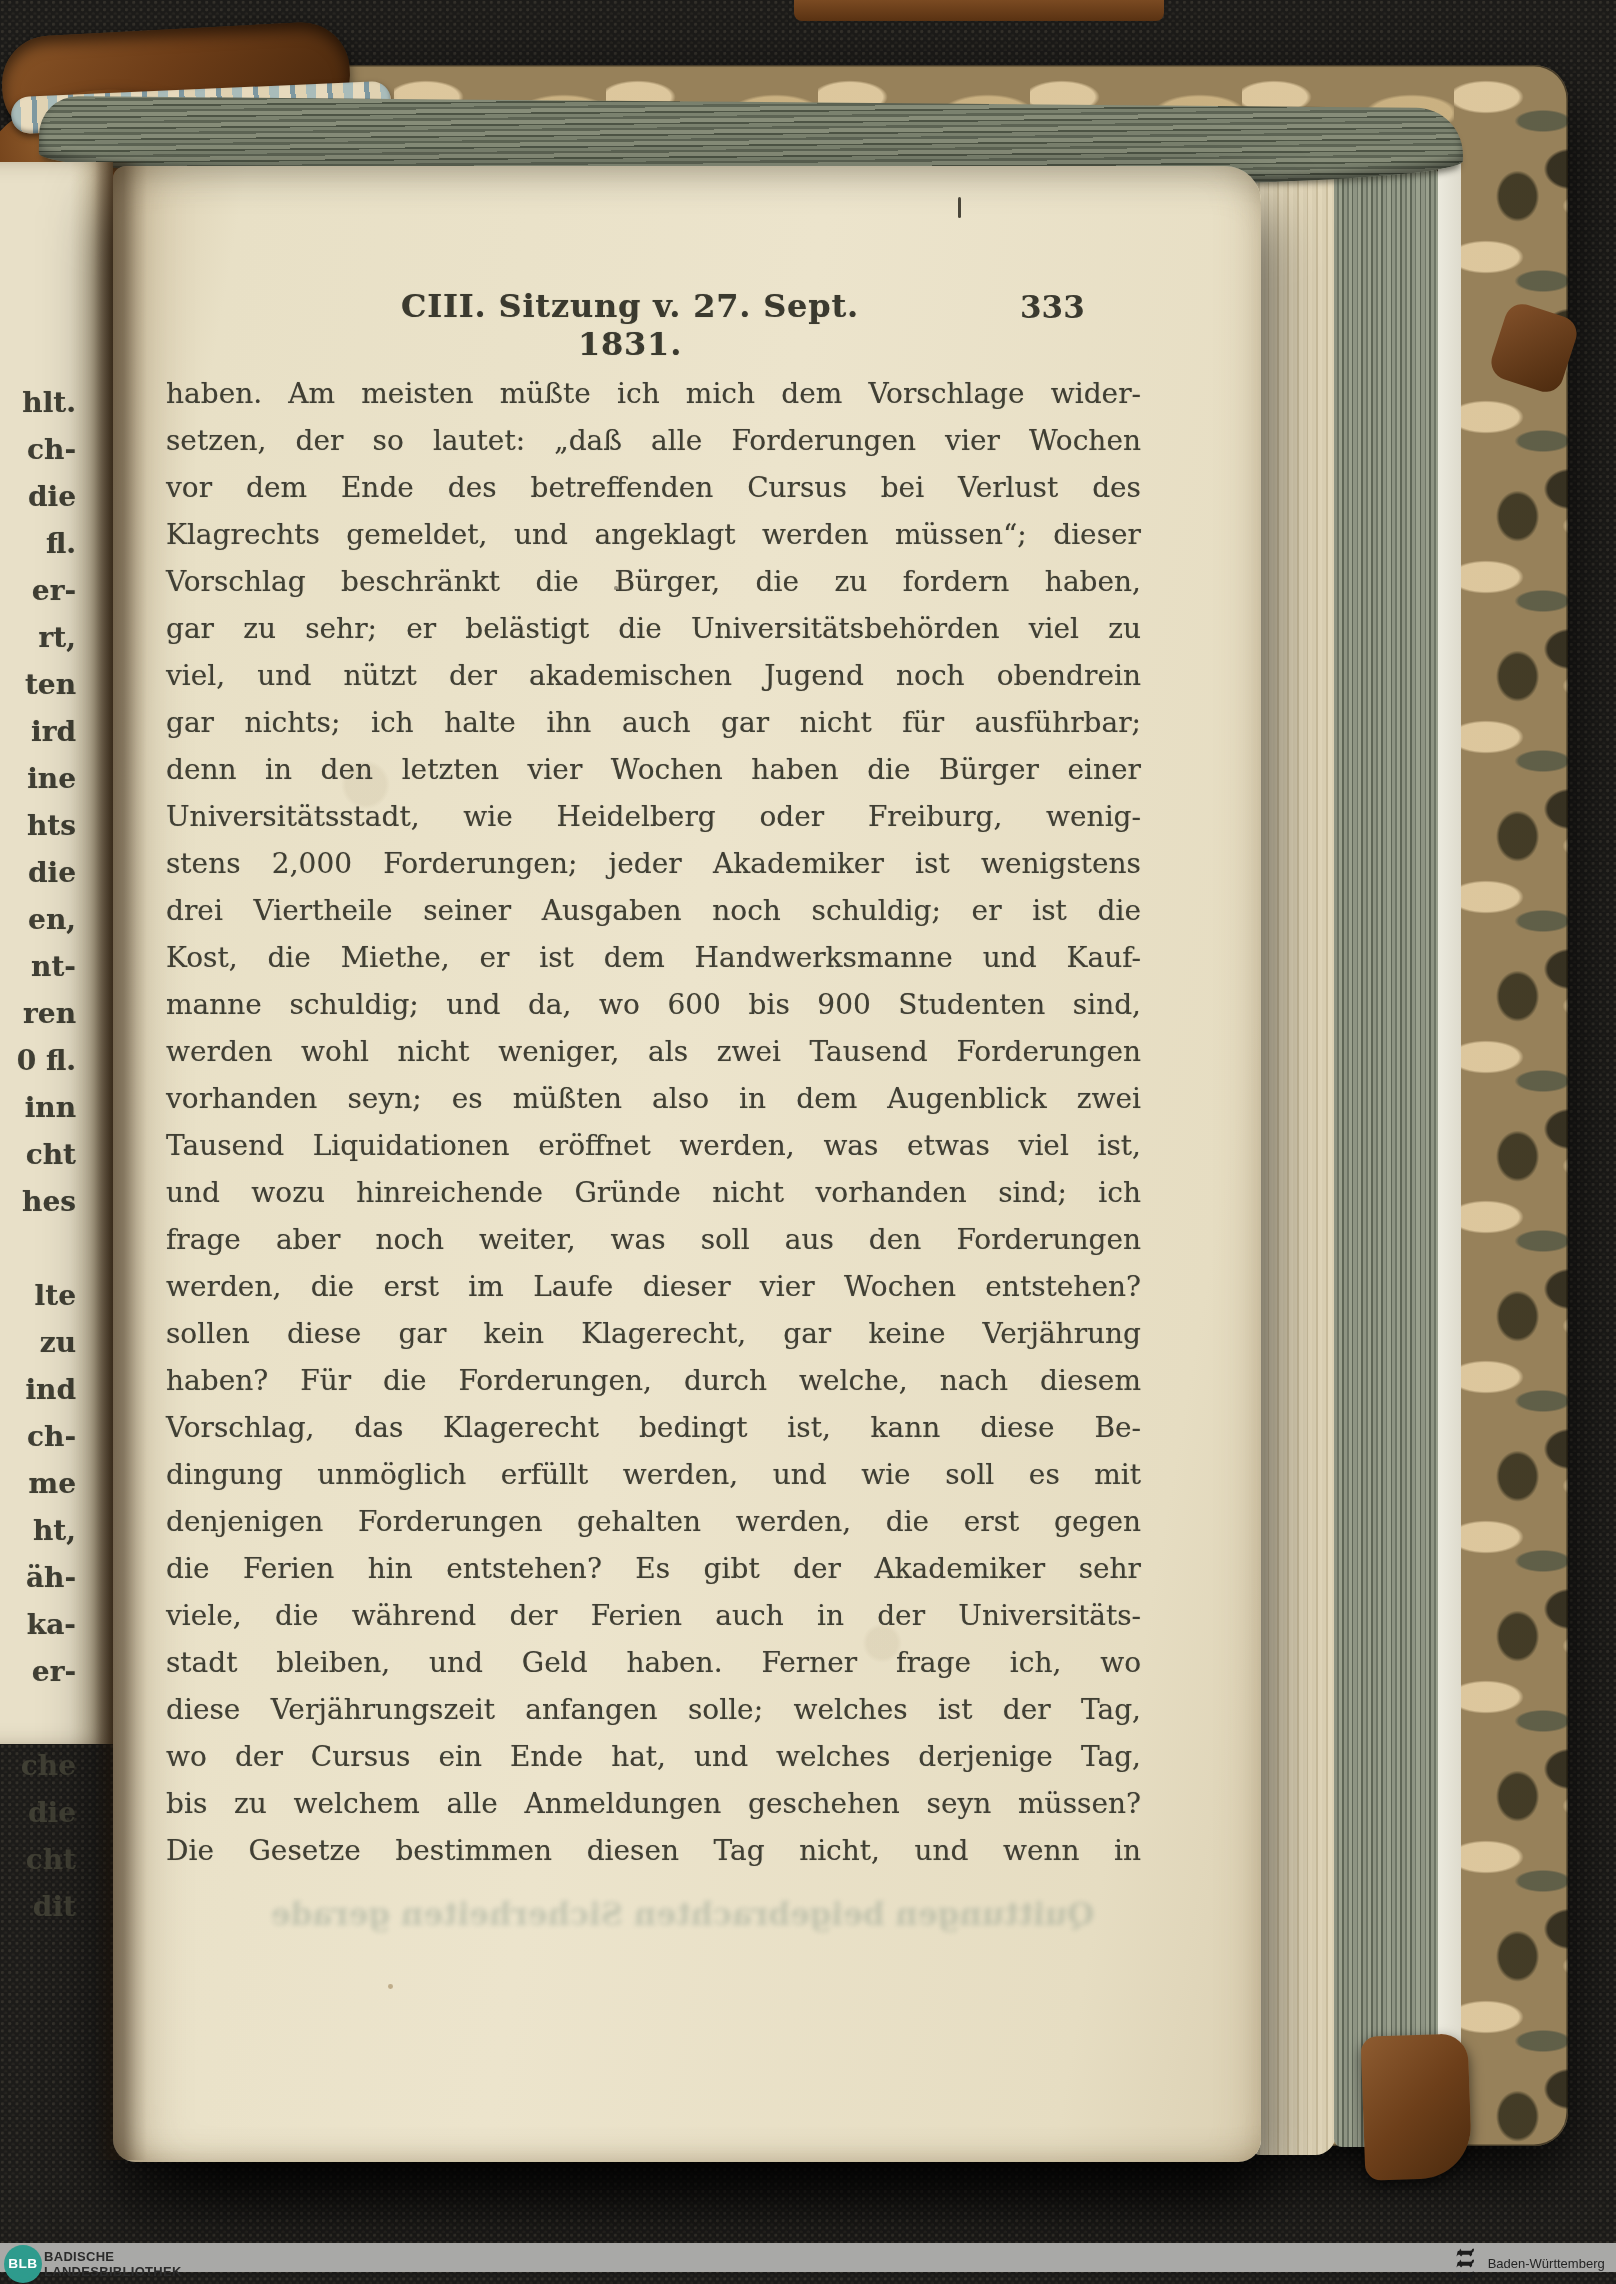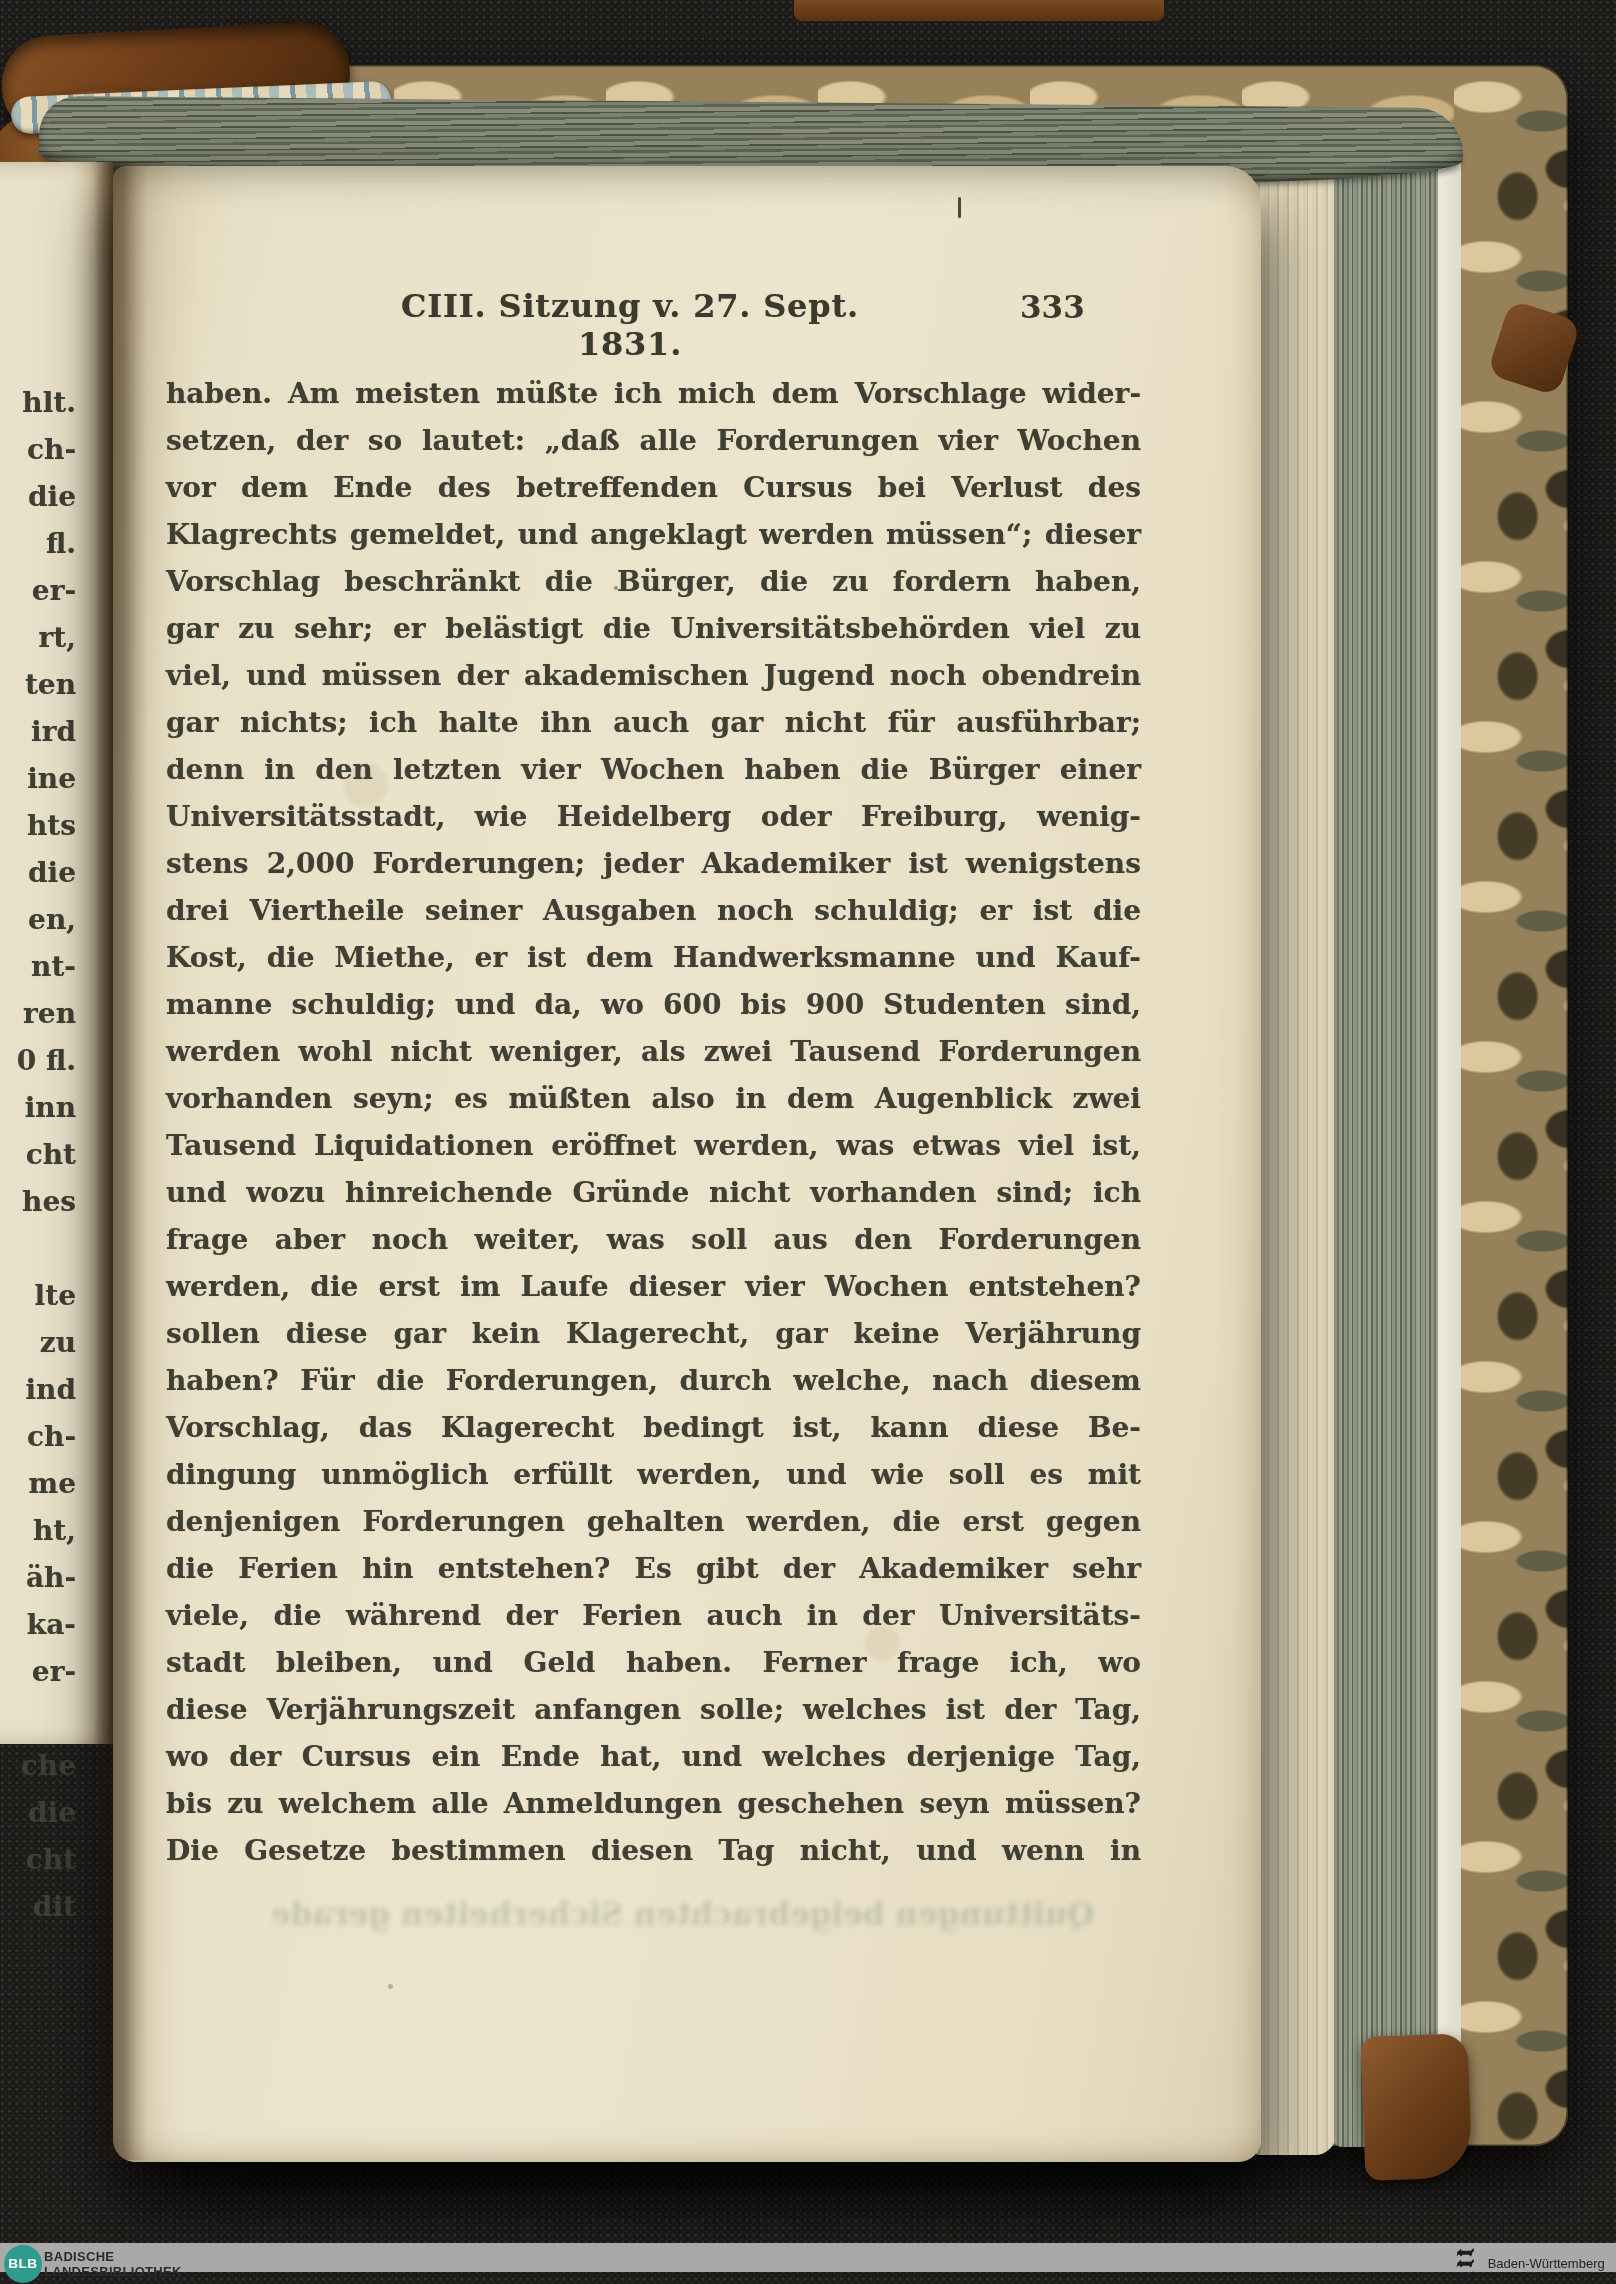--- a/index.html
+++ b/index.html
@@ -94,21 +94,21 @@
     position:absolute;left:242px;top:121px;width:550px;
     font-size:32px;font-weight:bold;color:#3b3a2f;text-align:center;letter-spacing:0.8px;
     text-shadow:0 0 0.8px rgba(55,55,45,.5);
   }
   .pg-number{
     position:absolute;left:907px;top:123px;width:73px;
     font-size:31px;font-weight:bold;color:#3b3a2f;text-align:left;
   }
   .text-block{position:absolute;left:53px;top:204px;width:975px;}
   .tline{
-    height:47px;line-height:47px;font-size:28px;font-weight:bold;color:#403f34;
+    height:47px;line-height:47px;font-size:28px;font-weight:normal;color:#403f34;
     text-align:justify;text-align-last:justify;white-space:nowrap;
     text-shadow:0 0 0.8px rgba(60,60,48,.45);
   }
   .frag-col{position:absolute;right:37px;top:217px;width:73px;text-align:right;}
   .frag{height:47px;line-height:47px;font-size:28px;font-weight:bold;color:#403f34;text-shadow:0 0 0.8px rgba(60,60,48,.45);}
   .bleed{
     position:absolute;left:121px;top:1730px;width:897px;
     font-size:31px;font-weight:bold;color:#74897c;opacity:.32;
     transform:scaleX(-1);filter:blur(2.4px);text-align:center;white-space:nowrap;
   }
@@ -190,21 +190,21 @@
     <div class="pg-header-title">CIII. Sitzung v. 27. Sept. 1831.</div>
     <div class="pg-number">333</div>
 
     <div class="text-block">
       <div class="tline">haben. Am meisten müßte ich mich dem Vorschlage wider-</div>
         <div class="tline">setzen, der so lautet: „daß alle Forderungen vier Wochen</div>
         <div class="tline">vor dem Ende des betreffenden Cursus bei Verlust des</div>
         <div class="tline">Klagrechts gemeldet, und angeklagt werden müssen“; dieser</div>
         <div class="tline">Vorschlag beschränkt die Bürger, die zu fordern haben,</div>
         <div class="tline">gar zu sehr; er belästigt die Universitätsbehörden viel zu</div>
-        <div class="tline">viel, und müssen der akademischen Jugend noch obendrein</div>
+        <div class="tline">viel, und nützt der akademischen Jugend noch obendrein</div>
         <div class="tline">gar nichts; ich halte ihn auch gar nicht für ausführbar;</div>
         <div class="tline">denn in den letzten vier Wochen haben die Bürger einer</div>
         <div class="tline">Universitätsstadt, wie Heidelberg oder Freiburg, wenig-</div>
         <div class="tline">stens 2,000 Forderungen; jeder Akademiker ist wenigstens</div>
         <div class="tline">drei Viertheile seiner Ausgaben noch schuldig; er ist die</div>
         <div class="tline">Kost, die Miethe, er ist dem Handwerksmanne und Kauf-</div>
         <div class="tline">manne schuldig; und da, wo 600 bis 900 Studenten sind,</div>
         <div class="tline">werden wohl nicht weniger, als zwei Tausend Forderungen</div>
         <div class="tline">vorhanden seyn; es müßten also in dem Augenblick zwei</div>
         <div class="tline">Tausend Liquidationen eröffnet werden, was etwas viel ist,</div>

